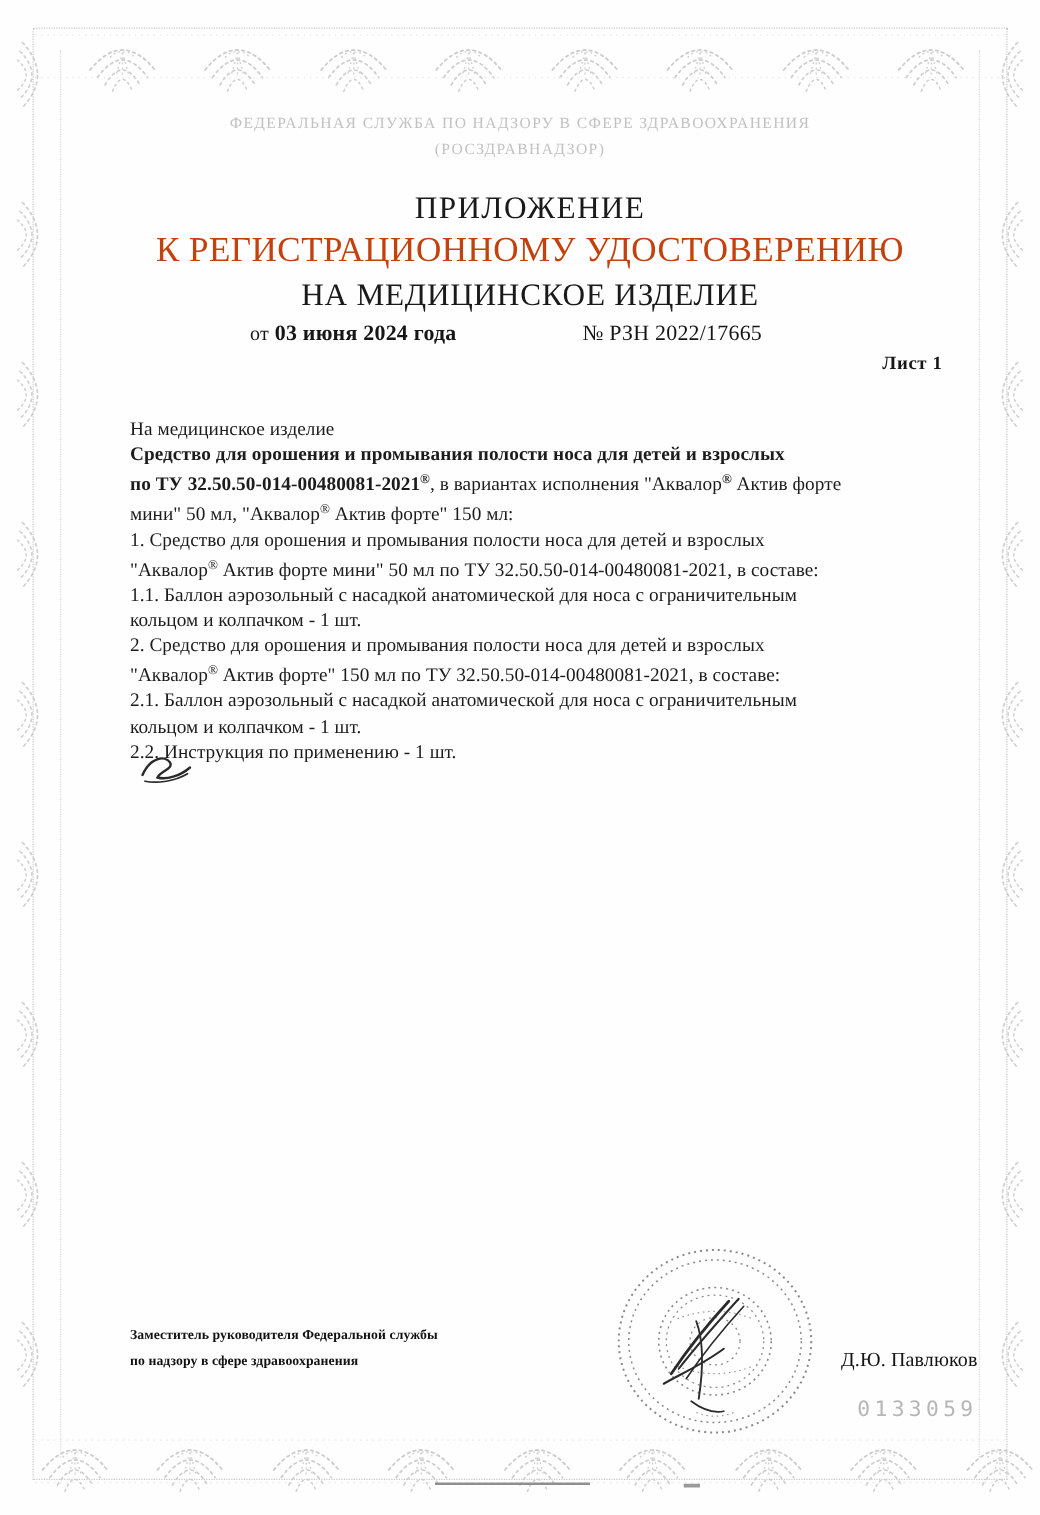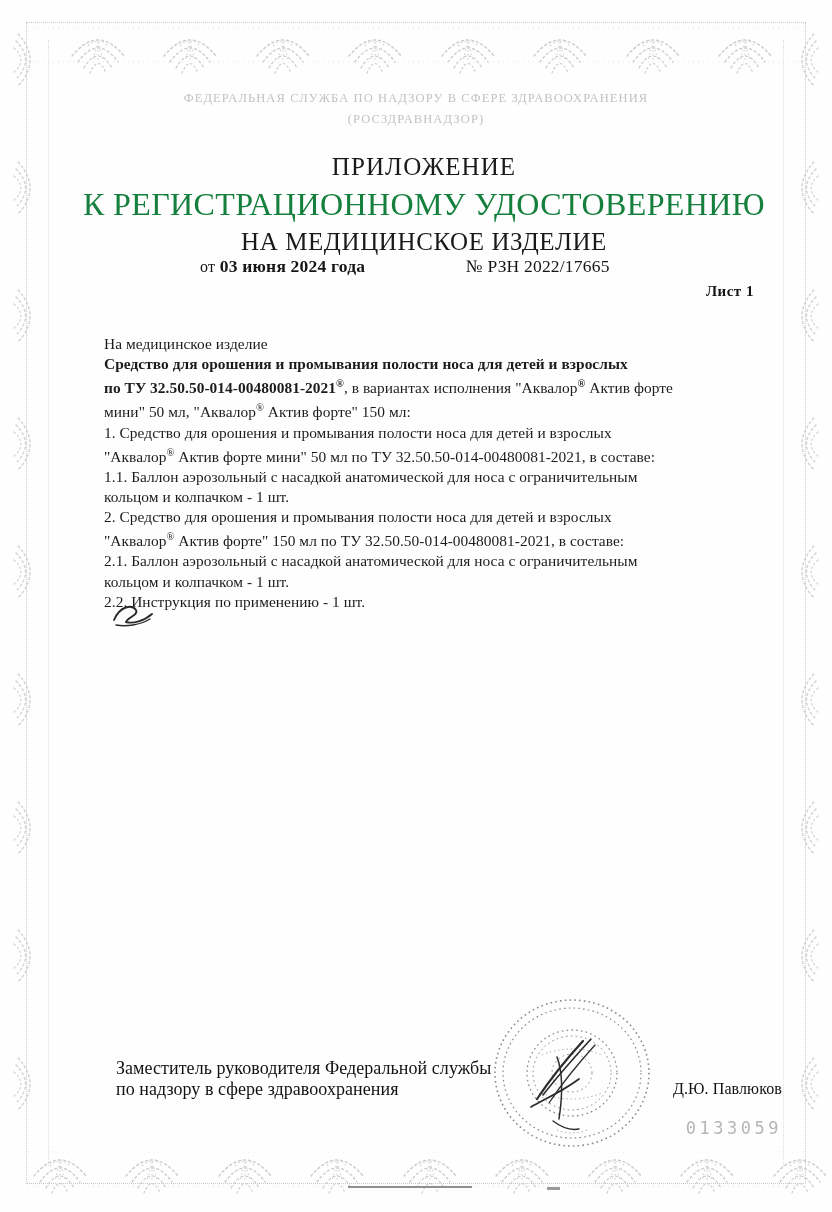--- a/index.html
+++ b/index.html
@@ -70,23 +70,23 @@
     top: 150px;
     text-align: center;
   }
   .title-line-1 {
     font-size: 25px;
     letter-spacing: 1.1px;
     color: #1a1a1a;
     line-height: 1.32;
   }
   .title-line-2 {
-    font-size: 32px;
+    font-size: 28px;
     letter-spacing: 0.4px;
-    color: #15803d;
+    color: #c2410c;
     line-height: 1.32;
   }
   .title-line-3 {
     font-size: 25px;
     letter-spacing: 0.6px;
     color: #1a1a1a;
     line-height: 1.32;
   }
 
   .doc-meta {
@@ -159,26 +159,25 @@
   }
 
   
   #sign-block {
     position: absolute;
     left: 104px;
     top: 1058px;
     width: 690px;
   }
   .sig-role {
-    font-size: 18px;
-    font-weight: normal;
+    font-size: 11px;
+    font-weight: bold;
     line-height: 21px;
     color: #121212;
     letter-spacing: 0.05px;
-    margin-left: 12px;
   }
   .sig-name {
     position: absolute;
     right: 12px;
     top: 22px;
     font-size: 16px;
     font-weight: normal;
     color: #121212;
     letter-spacing: 0.1px;
   }

